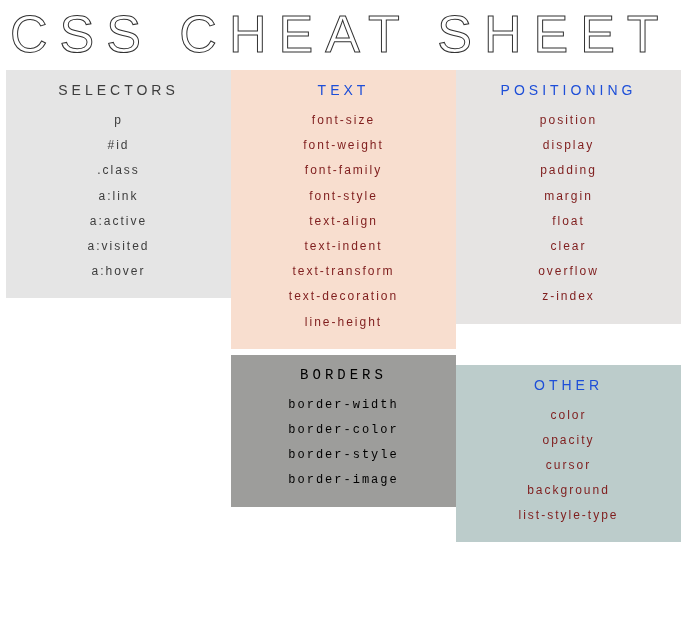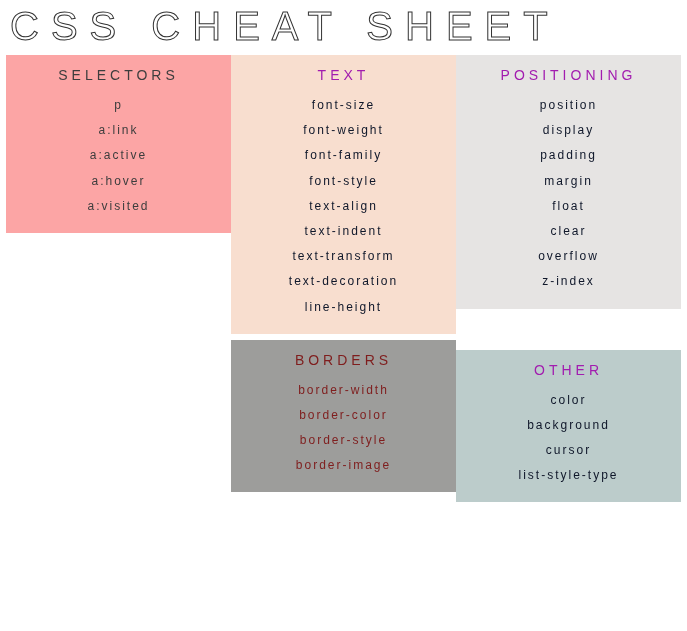--- a/index.html
+++ b/index.html
@@ -4,21 +4,21 @@
 <style>
   * { margin: 0; padding: 0; box-sizing: border-box; }
   body {
     width: 687px;
     height: 631px;
     background: #ffffff;
     font-family: "Helvetica Neue", Arial, sans-serif;
     overflow: hidden;
   }
   .title {
-    font-size: 40px;
+    font-size: 52px;
     font-weight: 300;
     letter-spacing: 12px;
     color: #ffffff;
     -webkit-text-stroke: 1px #333;
     text-align: left;
     padding: 4px 0 6px 10px;
     white-space: nowrap;
   }
   .grid {
     display: grid;
@@ -30,55 +30,57 @@
   }
   .col { display: flex; flex-direction: column; gap: 6px; }
   .card {
     padding: 12px 8px 14px 8px;
     text-align: center;
   }
   .card-header {
     font-size: 14px;
     letter-spacing: 4px;
     font-weight: 400;
-    color: #a21caf;
+    color: #1d4ed8;
     margin-bottom: 10px;
     text-transform: uppercase;
   }
   .card-item {
     font-size: 12px;
     letter-spacing: 2px;
-    color: #0f172a;
+    color: #7f1d1d;
     line-height: 2.1;
     text-transform: lowercase;
   }
-  .selectors { background: #fca5a5; }
+  .selectors { background: #e5e5e5; }
   .selectors .card-header, .selectors .card-item { color: #3d3d3d; }
   .dimensions { background: #e6e4e3; }
   .text-card { background: #f8decf; }
   .borders { background: #9d9d9b; }
-  .borders .card-header, .borders .card-item { color: #7f1d1d; }
+  .borders .card-header, .borders .card-item { color: #000000; font-family: Liberation Mono, monospace; }
   .positioning { background: #e6e4e3; }
   .other { background: #bccccb; margin-top: 35px; }
 </style>
 </head>
 <body>
 
 <div class="title">CSS CHEAT SHEET</div>
 
 <div class="grid">
 
   <div class="col">
     <div class="card selectors">
       <div class="card-header">SELECTORS</div>
       <div class="card-item">p</div>
+      <div class="card-item">#id</div>
+      <div class="card-item">.class</div>
       <div class="card-item">a:link</div>
       <div class="card-item">a:active</div>
+      <div class="card-item">a:visited</div>
       <div class="card-item">a:hover</div>
-      <div class="card-item">a:visited</div>
     </div>
   </div>
 
   <div class="col">
     <div class="card text-card">
       <div class="card-header">TEXT</div>
       <div class="card-item">font-size</div>
       <div class="card-item">font-weight</div>
       <div class="card-item">font-family</div>
       <div class="card-item">font-style</div>
@@ -105,19 +107,20 @@
       <div class="card-item">padding</div>
       <div class="card-item">margin</div>
       <div class="card-item">float</div>
       <div class="card-item">clear</div>
       <div class="card-item">overflow</div>
       <div class="card-item">z-index</div>
     </div>
     <div class="card other">
       <div class="card-header">OTHER</div>
       <div class="card-item">color</div>
+      <div class="card-item">opacity</div>
+      <div class="card-item">cursor</div>
       <div class="card-item">background</div>
-      <div class="card-item">cursor</div>
       <div class="card-item">list-style-type</div>
     </div>
   </div>
 
 </div>
 
 </body></html>

